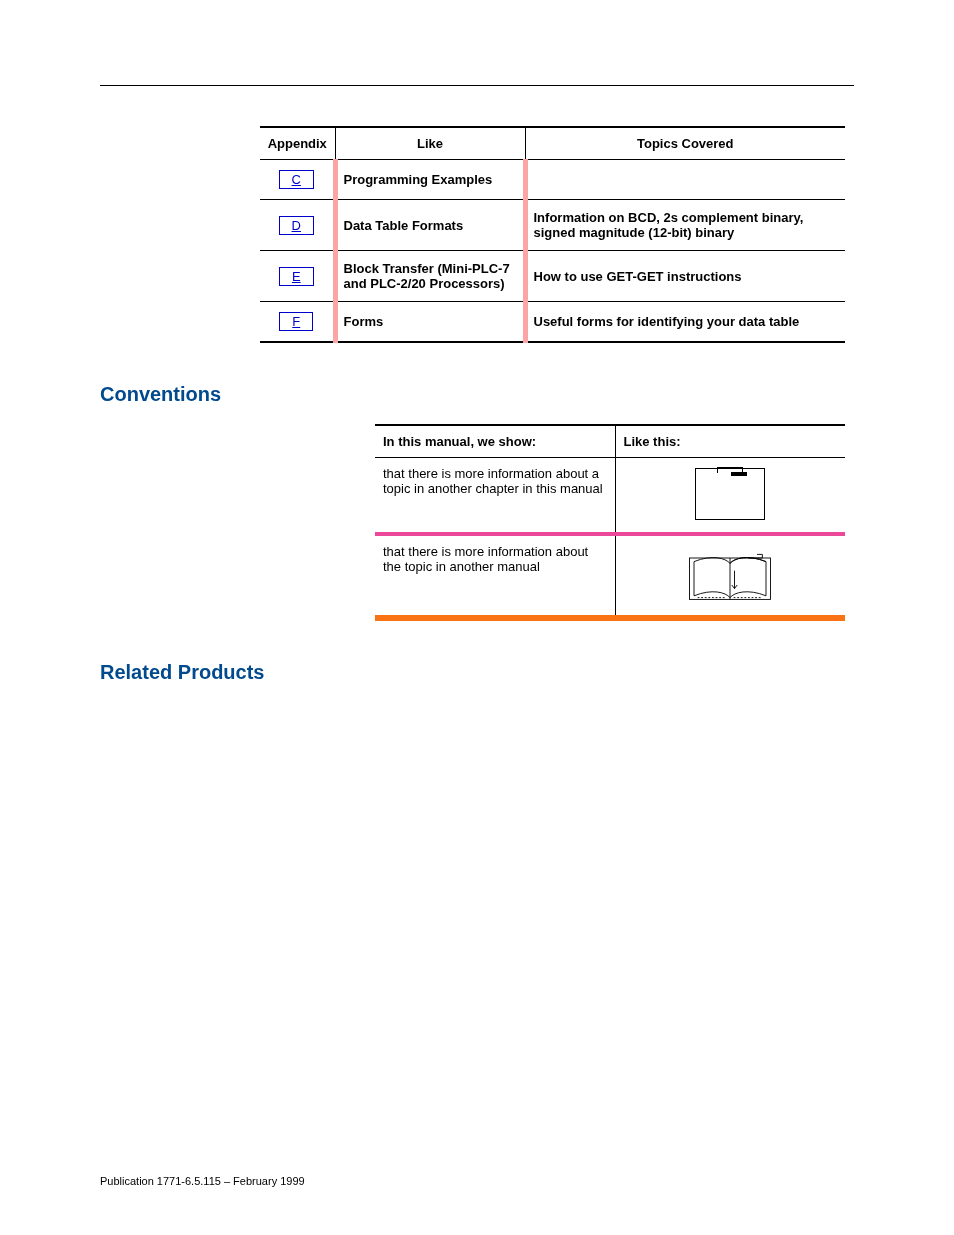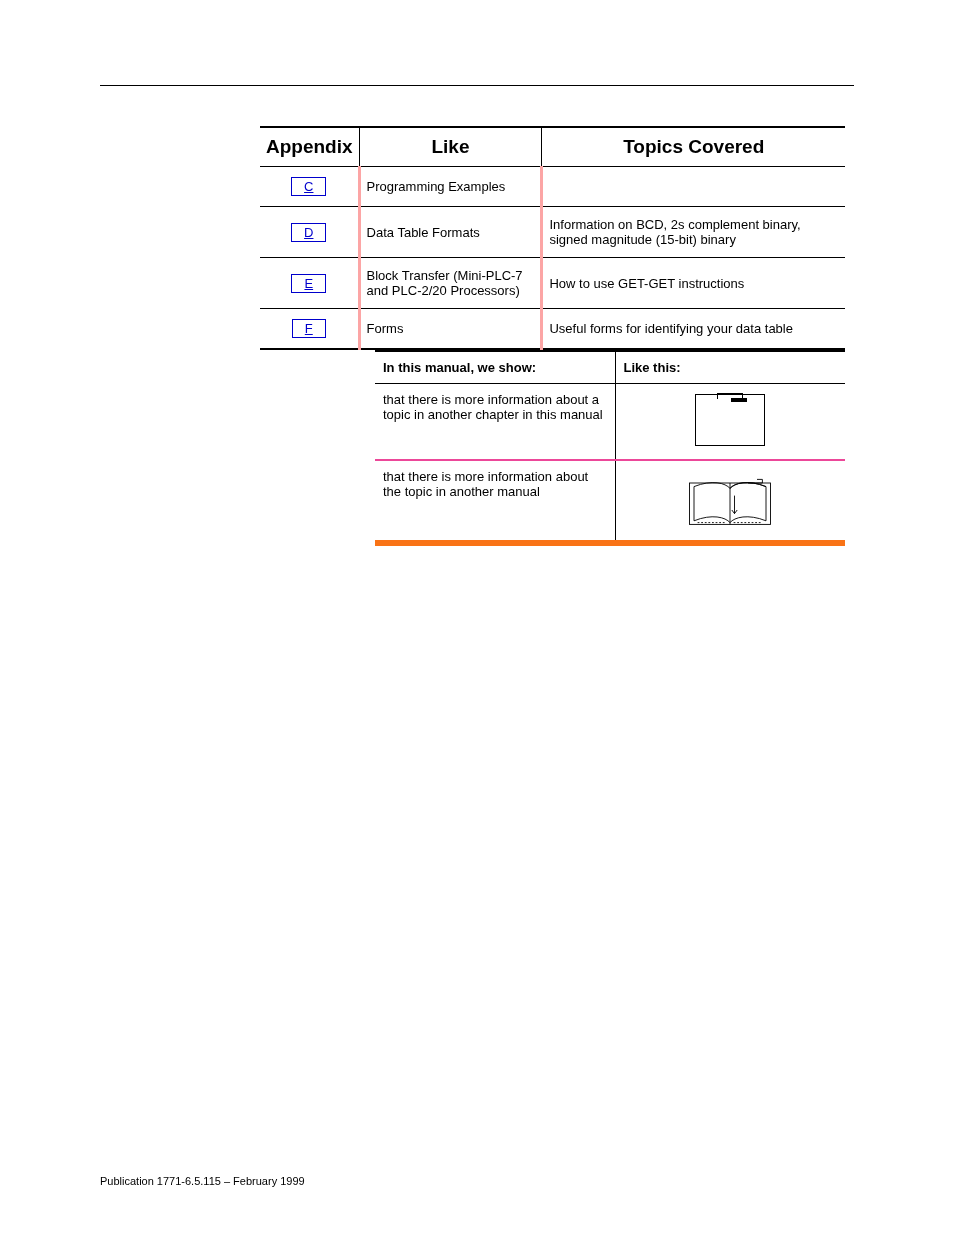--- a/index.html
+++ b/index.html
@@ -20,36 +20,36 @@
   }
   .appendix-table {
     margin-left: 160px;
     width: 585px;
     border-collapse: collapse;
     font-size: 13px;
   }
   .appendix-table th {
     font-family: Arial, Helvetica, sans-serif;
     font-weight: bold;
-    font-size: 19px;
+    font-size: 13px;
     text-align: center;
     padding: 8px 6px;
     border-top: 2px solid #000;
     border-bottom: 1px solid #000;
   }
   .appendix-table th + th { border-left: 1px solid #000; }
   .appendix-table td {
     padding: 10px 6px;
     border-bottom: 1px solid #000;
     vertical-align: middle;
   }
   .appendix-table tbody tr:last-child td {
     border-bottom: 2px solid #000;
   }
-  .appendix-table td + td { border-left: 3px solid #fca5a5; }
+  .appendix-table td + td { border-left: 5px solid #fca5a5; font-weight: bold; }
   .col-appendix { width: 75px; text-align: center; }
   .col-title { width: 190px; }
   .col-topics { width: 320px; }
   .link-box {
     display: inline-block;
     border: 1px solid #0000cc;
     color: #0000cc;
     padding: 1px 12px;
     font-size: 13px;
   }
@@ -70,21 +70,21 @@
   .conventions-table th {
     font-weight: bold;
     text-align: left;
     padding: 8px 8px;
     border-top: 2px solid #000;
     border-bottom: 1px solid #000;
   }
   .conventions-table th + th { border-left: 1px solid #000; margin-left: 29px; }
   .conventions-table td {
     padding: 8px 8px 8px 8px;
-    border-bottom: 2px solid #ec4899;
+    border-bottom: 4px solid #ec4899;
     vertical-align: top;
   }
   .conventions-table tbody tr:last-child td { border-bottom: 6px solid #f97316; }
   .conventions-table td + td { border-left: 1px solid #000; }
   .conv-col1 { width: 240px; }
   .conv-col2 { width: 230px; text-align: center; }
   .icon-cell { height: 76px; }
   .footer {
     position: absolute;
     left: 100px;
@@ -135,35 +135,36 @@
     </thead>
     <tbody>
       <tr>
         <td class="col-appendix"><a href="#" class="link-box">C</a></td>
         <td class="col-title">Programming Examples</td>
         <td class="col-topics"></td>
       </tr>
       <tr>
         <td class="col-appendix"><a href="#" class="link-box">D</a></td>
         <td class="col-title">Data Table Formats</td>
-        <td class="col-topics">Information on BCD, 2s complement binary, signed magnitude (15-bit) binary</td>
+        <td class="col-topics">Information on BCD, 2s complement binary, signed magnitude (12-bit) binary</td>
       </tr>
       <tr>
         <td class="col-appendix"><a href="#" class="link-box">E</a></td>
         <td class="col-title">Block Transfer (Mini-PLC-7 and PLC-2/20 Processors)</td>
         <td class="col-topics">How to use GET-GET instructions</td>
       </tr>
       <tr>
         <td class="col-appendix"><a href="#" class="link-box">F</a></td>
         <td class="col-title">Forms</td>
         <td class="col-topics">Useful forms for identifying your data table</td>
       </tr>
     </tbody>
   </table>
 
+  <h2 class="section-heading">Conventions</h2>
 
   <table class="conventions-table">
     <thead>
       <tr>
         <th class="conv-col1">In this manual, we show:</th>
         <th class="conv-col2">Like this:</th>
       </tr>
     </thead>
     <tbody>
       <tr>
@@ -188,16 +189,17 @@
               <path d="M70 10 L86 10 L86 6 L80 6" fill="none" stroke="#000" stroke-width="1"></path>
               <path d="M55 24 L55 44 M55 44 L52 40 M55 44 L58 40" stroke="#000" stroke-width="1" fill="none"></path>
               <path d="M14 54 L46 54 M54 54 L86 54" stroke="#000" stroke-width="1" stroke-dasharray="2,2"></path>
             </svg>
           </span>
         </td>
       </tr>
     </tbody>
   </table>
 
+  <h2 class="section-heading">Related Products</h2>
 
 </div>
 
 <div class="footer">Publication 1771-6.5.115 – February 1999</div>
 
 </body></html>

